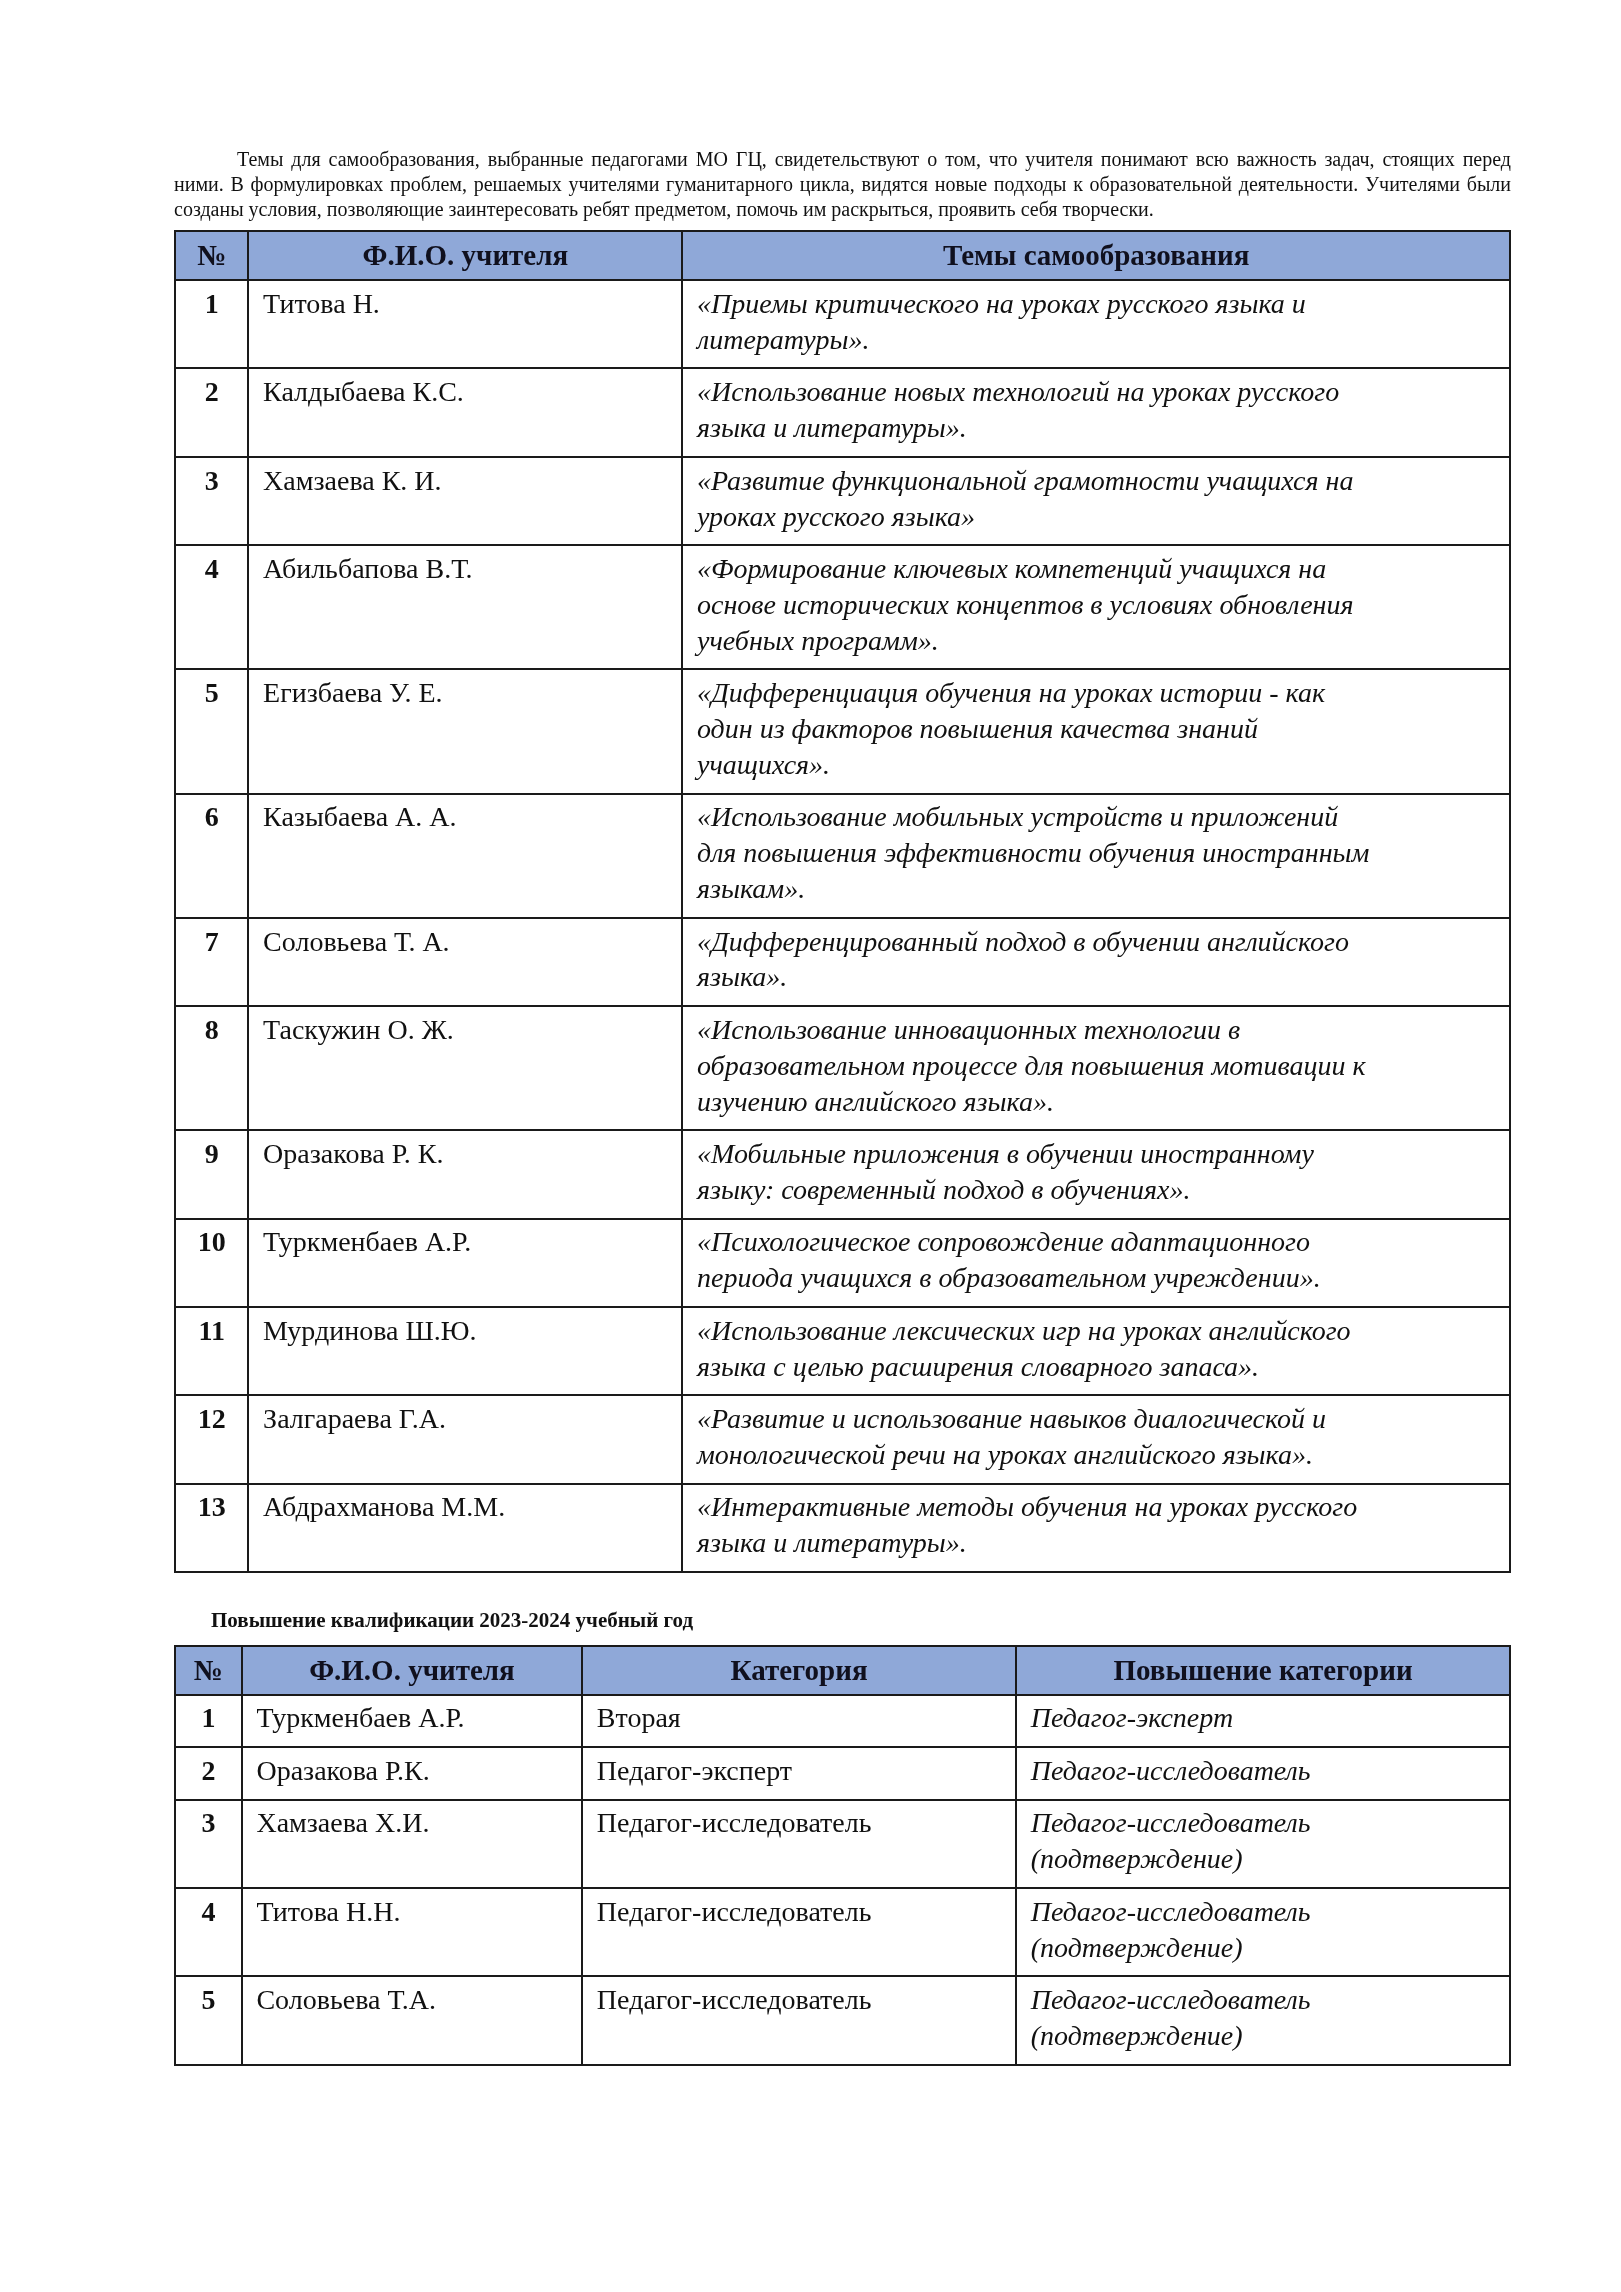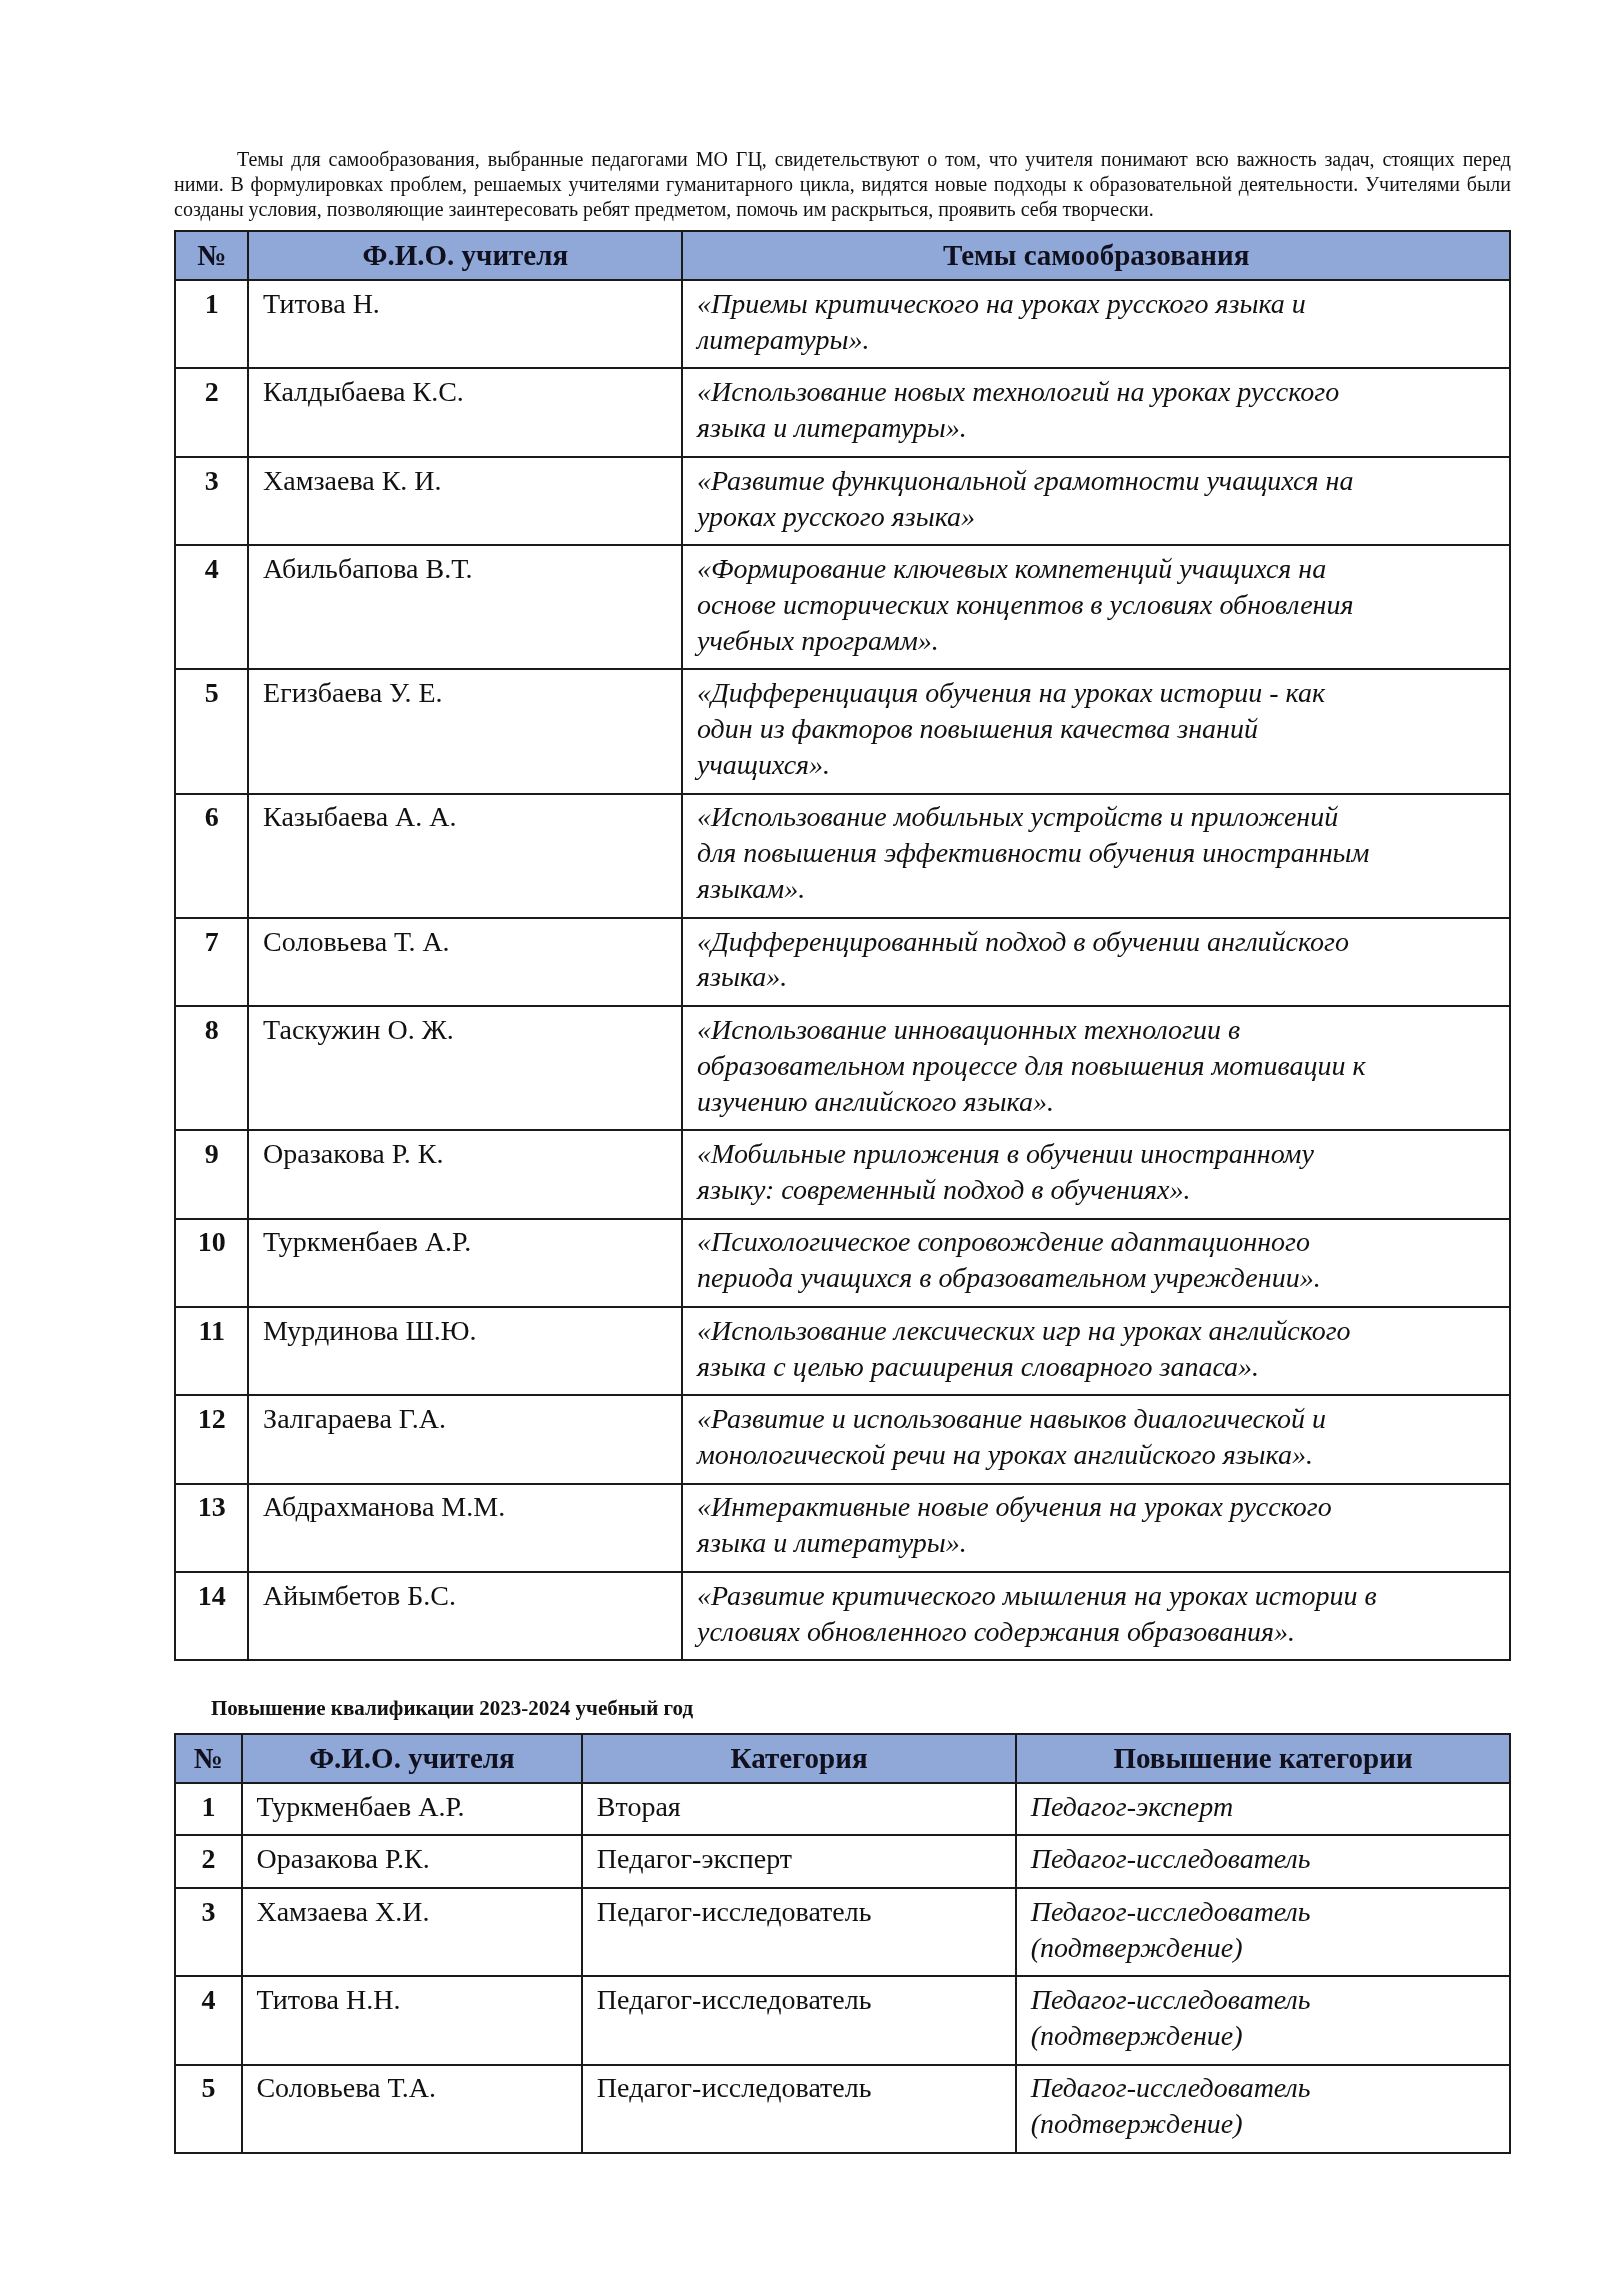--- a/index.html
+++ b/index.html
@@ -146,30 +146,24 @@
         <tr>
           <td class="num">12</td>
           <td>Залгараева Г.А.</td>
           <td class="pre">«Развитие и использование навыков диалогической и
 монологической речи на уроках английского языка».</td>
         </tr>
 
         <tr>
           <td class="num">13</td>
           <td>Абдрахманова М.М.</td>
-          <td class="pre">«Интерактивные новые обучения на уроках русского
+          <td class="pre">«Интерактивные методы обучения на уроках русского
 языка и литературы».</td>
         </tr>
 
-        <tr>
-          <td class="num">14</td>
-          <td>Айымбетов Б.С.</td>
-          <td class="pre">«Развитие критического мышления на уроках истории в
-условиях обновленного содержания образования».</td>
-        </tr>
       </tbody>
   </table>
 
   <h2 class="section-title">Повышение квалификации 2023-2024 учебный год</h2>
 
   <table class="t2">
     <colgroup>
         <col class="c-num">
         <col class="c-name">
         <col class="c-cat">

